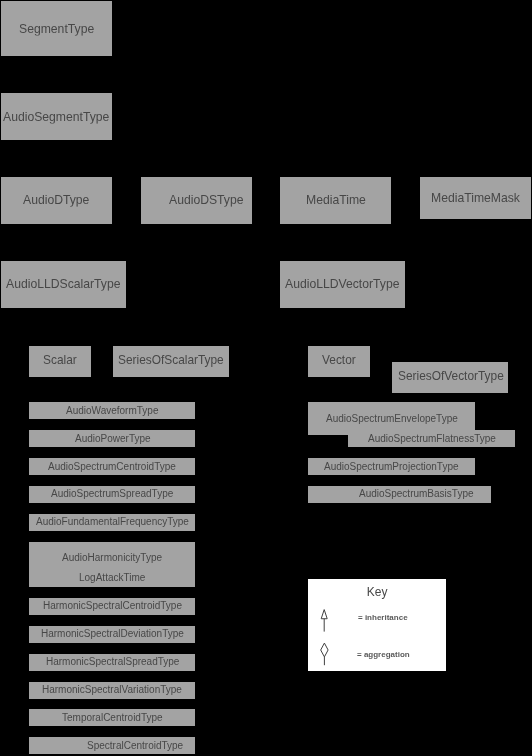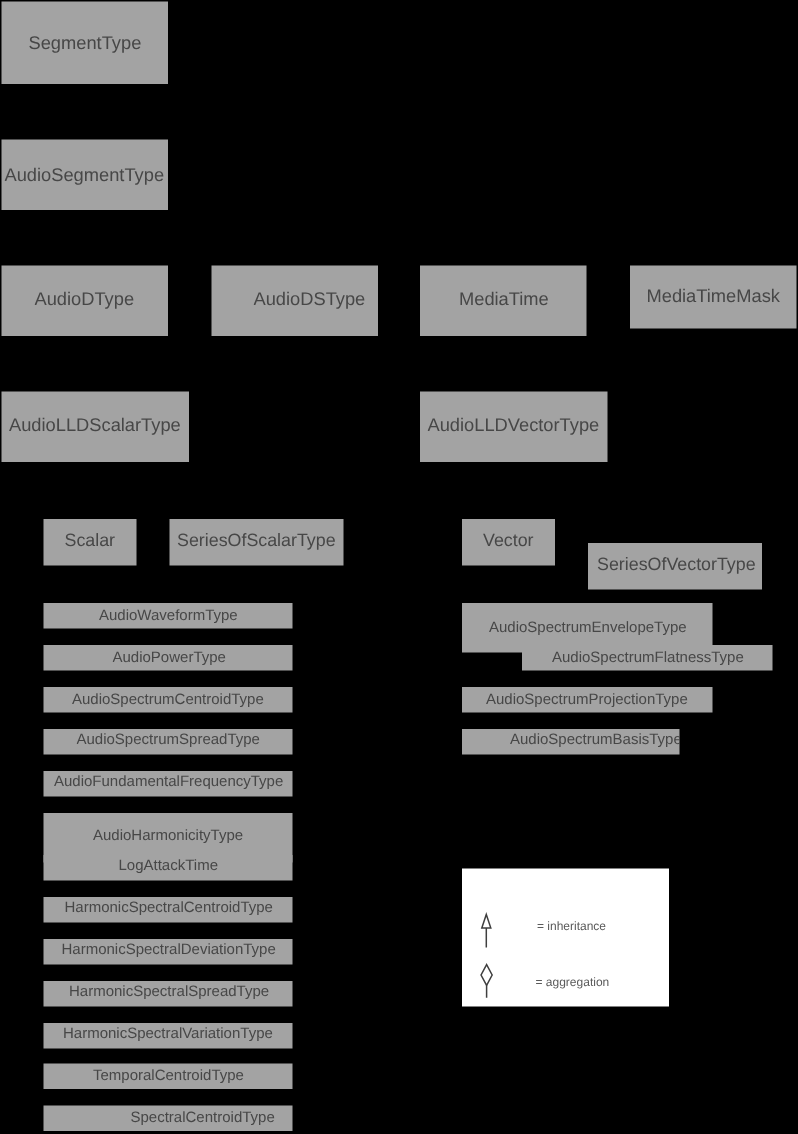--- a/index.html
+++ b/index.html
@@ -56,20 +56,21 @@
     line-height: 1;
     white-space: nowrap;
   }
   .key-text {
     position: absolute;
     will-change: transform;
     color: #5a5a5a;
     font-size: 8px;
     line-height: 1;
     white-space: nowrap;
+    font-weight: bold;
   }
   svg.key-sym { position: absolute; overflow: visible; }
 </style>
 </head>
 <body>
 
 <div id="diagram">
   <svg class="edges" viewBox="0 0 532 756" id="edges-svg">
       <g>
         <path d="M56.525 93.4 L56.525 74.85000000000001 L56.525 74.85000000000001 L56.525 65.30000000000001" stroke="#000000" stroke-width="1" fill="none"></path>
@@ -262,25 +263,26 @@
       </div>
       <div class="node" style="left: 308.3px; top: 402.2px; width: 166.4px; height: 33px; font-size: 10px;">
         <span class="lbl" style="transform: translateY(0.3px);">AudioSpectrumEnvelopeType</span>
       </div>
       <div class="node" style="left: 308.3px; top: 430.13px; width: 166.4px; height: 17px; font-size: 10px; margin-left: 40px;">
         <span class="lbl" style="transform: translateY(0.3px);">AudioSpectrumFlatnessType</span>
       </div>
       <div class="node" style="left: 308.3px; top: 458.06px; width: 166.4px; height: 17px; font-size: 10px;">
         <span class="lbl" style="transform: translateY(0.3px);">AudioSpectrumProjectionType</span>
       </div>
-      <div class="node" style="left: 308.3px; top: 485.99px; width: 145px; height: 17px; font-size: 10px; padding-left: 32px;">
+      <div class="node" style="left: 308.3px; top: 485.99px; width: 183px; height: 17px; font-size: 10px; padding-left: 32px;">
         <span class="lbl" style="transform: translateY(0.3px);">AudioSpectrumBasisType</span>
       </div>
     </div>
   <div id="key-box" style="left: 308.3px; top: 579.4px; width: 138.1px; height: 91.4px;">
+    <div id="key-title" style="top: 6.6px;">Key</div>
   <svg class="key-sym" width="138.1" height="91.4" viewBox="0 0 138.1 91.4" style="left: 0px; top: 0px;">
         <g fill="none" stroke="#3f3f3f" stroke-width="1" stroke-linejoin="miter">
           <path d="M16.19999999999999 30.600000000000023 L19.19999999999999 39.75 L13.199999999999989 39.75 Z"></path>
           <path d="M16.19999999999999 39.75 L16.19999999999999 52.60000000000002"></path>
         </g>
         <g fill="none" stroke="#3f3f3f" stroke-width="1" stroke-linejoin="miter">
           <path d="M16.399999999999977 64.10000000000002 L20.099999999999977 71 L16.399999999999977 77.89999999999998 L12.699999999999978 71 Z"></path>
           <path d="M16.399999999999977 77.89999999999998 L16.399999999999977 86.20000000000005"></path>
         </g>
       </svg>

